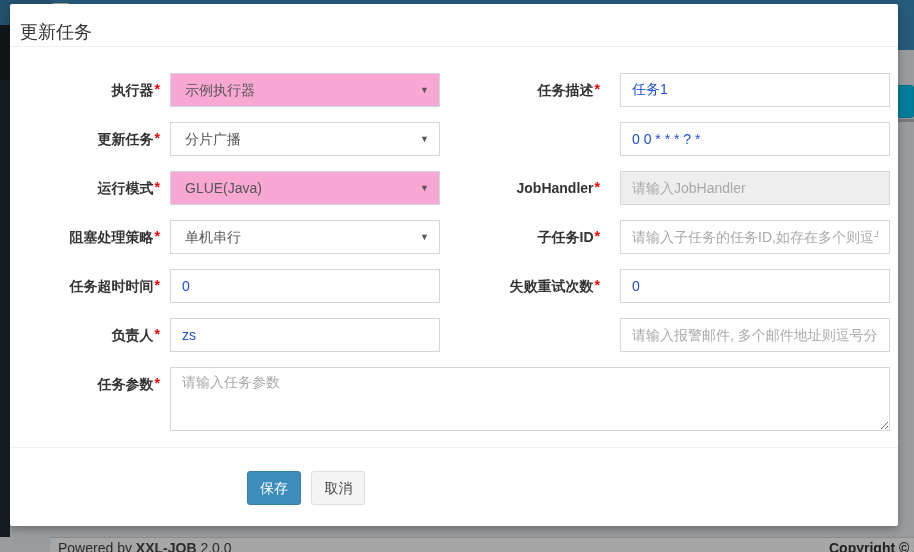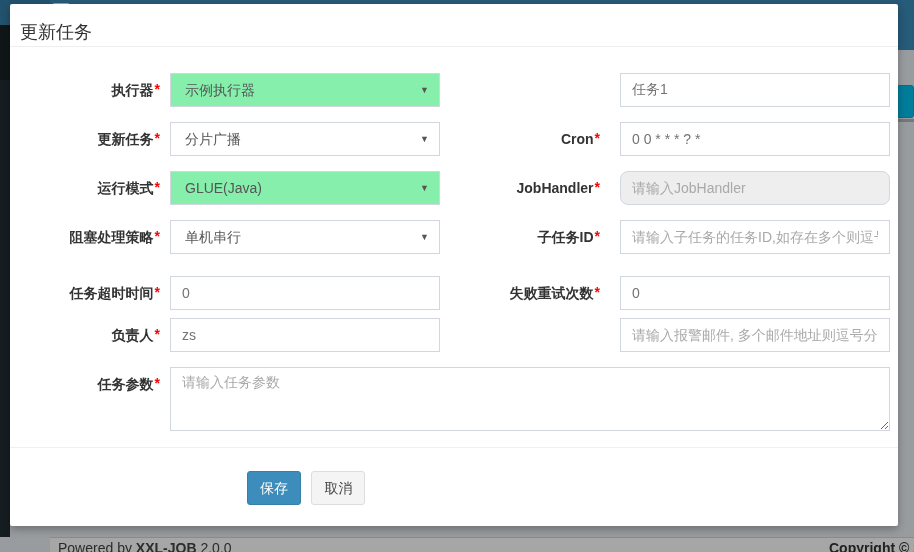--- a/index.html
+++ b/index.html
@@ -31,27 +31,27 @@
   .frow { position:absolute; height:34px; }
   .lbl { position:absolute; top:0; height:34px; line-height:34px; font-size:14px; font-weight:bold; color:#333; text-align:right; white-space:nowrap; }
   .lbl-l { left:0; width:150px; }
   .lbl-r { left:300px; width:290px; }
   .req { color:#f00; font-weight:bold; position:relative; top:-1px; margin-left:1px; }
 
   .fld { position:absolute; top:0; width:270px; height:34px; }
   .fld-l { left:160px; }
   .fld-r { left:610px; }
 
-  .inp { width:100%; height:34px; border:1px solid #d2d6de; background:#fff; color:#737373;
+  .inp { width:100%; height:34px; border:1px solid #d2d6de; background:#fff; color:#1d4ed8;
          font-size:14px; font-family:"Liberation Sans",sans-serif; padding:6px 11px; border-radius:0; outline:none; }
   .inp::placeholder { color:#a9a9a9; opacity:1; }
-  .inp:disabled { background:#eee; color:#555;border-radius:8px; }
+  .inp:disabled { background:#eee; color:#555; }
 
   .selbox { position:relative; width:100%; height:34px; border:1px solid #d2d6de; background:#fff; cursor:pointer; }
-  .selbox.disabled { background:#86efac; cursor:default; }
+  .selbox.disabled { background:#f9a8d4; cursor:default; }
   .sel-text { position:absolute; left:14px; top:0; line-height:32px; font-size:14px; color:#555; white-space:nowrap; }
   .sel-caret { position:absolute; right:10px; top:0; line-height:32px; font-size:9px; color:#555; }
 
   .tarea { position:absolute; left:160px; top:0; width:720px; height:64px; border:1px solid #d2d6de; background:#fff;
            color:#555; font-size:14px; font-family:"Liberation Sans",sans-serif; padding:6px 11px; outline:none; resize:both; }
   .tarea::placeholder { color:#a9a9a9; opacity:1; }
 
   .modal-footer-sep { position:absolute; left:0; top:443px; width:888px; border-top:1px solid #f0f0f0; }
   .btn-row { position:absolute; left:237px; top:467px; height:24px; }
   .btn { display:inline-block; height:34px; padding:6px 12px; font-size:14px; line-height:20px;
@@ -91,34 +91,34 @@
     </div>
 
     <div class="frow" style="left:0; top:69px; width:888px;">
       <div class="lbl lbl-l"><span>执行器</span><span class="req">*</span></div>
       <div class="fld fld-l">
         <div class="selbox disabled">
           <span class="sel-text">示例执行器</span>
           <span class="sel-caret">▼</span>
         </div>
       </div>
+      <div class="lbl lbl-r"><span>任务描述</span><span class="req">*</span></div>
       <div class="fld fld-r">
         <input class="inp" value="任务1" style="">
       </div>
     </div>
 
     <div class="frow" style="left:0; top:118px; width:888px;">
       <div class="lbl lbl-l"><span>更新任务</span><span class="req">*</span></div>
       <div class="fld fld-l">
         <div class="selbox">
           <span class="sel-text">分片广播</span>
           <span class="sel-caret">▼</span>
         </div>
       </div>
-      <div class="lbl lbl-r"><span>Cron</span><span class="req">*</span></div>
       <div class="fld fld-r">
         <input class="inp" value="0 0 * * * ? *" style="">
       </div>
     </div>
 
     <div class="frow" style="left:0; top:167px; width:888px;">
       <div class="lbl lbl-l"><span>运行模式</span><span class="req">*</span></div>
       <div class="fld fld-l">
         <div class="selbox disabled">
           <span class="sel-text">GLUE(Java)</span>
@@ -138,21 +138,21 @@
           <span class="sel-text">单机串行</span>
           <span class="sel-caret">▼</span>
         </div>
       </div>
       <div class="lbl lbl-r"><span>子任务ID</span><span class="req">*</span></div>
       <div class="fld fld-r">
         <input class="inp" placeholder="请输入子任务的任务ID,如存在多个则逗号分隔" style="">
       </div>
     </div>
 
-    <div class="frow" style="left:0; top:265px; width:889px;margin-top:7px;">
+    <div class="frow" style="left:0; top:265px; width:889px;">
       <div class="lbl lbl-l"><span>任务超时时间</span><span class="req">*</span></div>
       <div class="fld fld-l">
         <input class="inp" value="0" style="">
       </div>
       <div class="lbl lbl-r"><span>失败重试次数</span><span class="req">*</span></div>
       <div class="fld fld-r">
         <input class="inp" value="0" style="">
       </div>
     </div>
 

